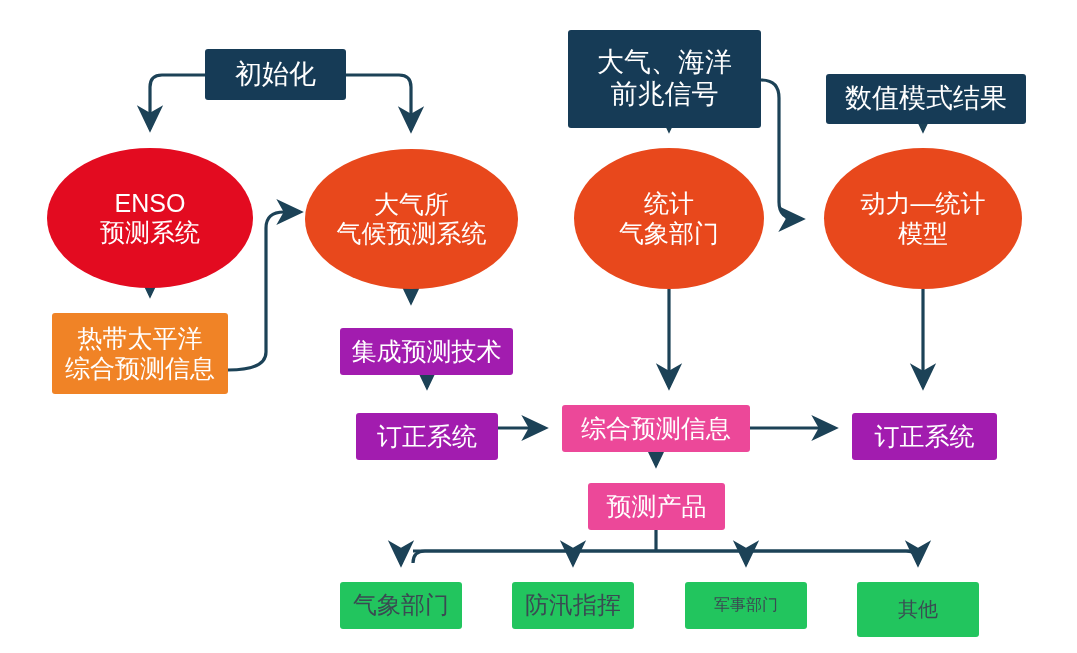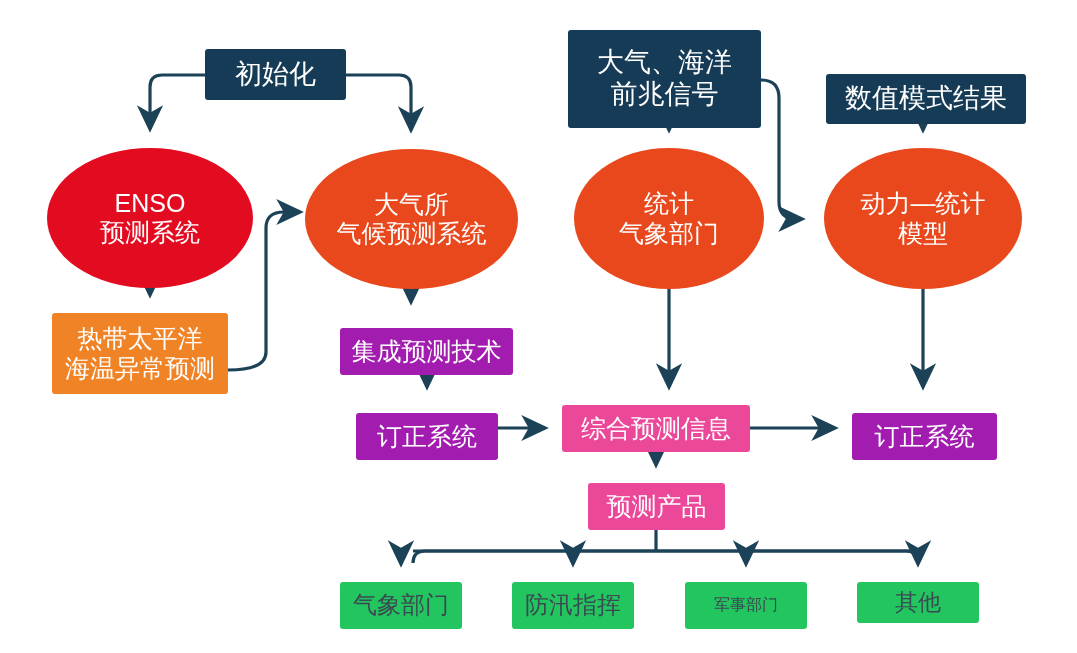--- a/index.html
+++ b/index.html
@@ -119,33 +119,33 @@
   <div class="node ellipse n-orange" style="left:305px;top:149px;width:213px;height:140px;font-size:25px;">大气所
 气候预测系统</div>
 
   <div class="node ellipse n-orange" style="left:574px;top:148px;width:190px;height:141px;font-size:25px;">统计
 气象部门</div>
 
   <div class="node ellipse n-orange" style="left:824px;top:148px;width:198px;height:141px;font-size:25px;">动力—统计
 模型</div>
 
   <div class="node rbox n-amber" style="left:52px;top:313px;width:176px;height:81px;font-size:25px;">热带太平洋
-海温异常预测</div>
+综合预测信息</div>
 
   <div class="node rbox n-gold" style="left:340px;top:320px;width:173px;height:47px;font-size:25px;">集成预测技术</div>
 
   <div class="node rbox n-gold" style="left:356px;top:405px;width:142px;height:47px;font-size:25px;">订正系统</div>
 
   <div class="node rbox n-green" style="left:562px;top:405px;width:188px;height:47px;font-size:25px;">综合预测信息</div>
 
   <div class="node rbox n-gold" style="left:852px;top:405px;width:145px;height:47px;font-size:25px;">订正系统</div>
 
   <div class="node rbox n-green" style="left:588px;top:483px;width:137px;height:47px;font-size:25px;">预测产品</div>
 
   <div class="node rbox n-lblue" style="left:340px;top:582px;width:122px;height:47px;font-size:24px;">气象部门</div>
 
   <div class="node rbox n-lblue" style="left:512px;top:582px;width:122px;height:47px;font-size:24px;">防汛指挥</div>
 
   <div class="node rbox n-lblue" style="left:685px;top:582px;width:122px;height:47px;font-size:16px;">军事部门</div>
 
-  <div class="node rbox n-lblue" style="left:857px;top:582px;width:122px;height:41px;font-size:23px;text-align:center;">其他</div>
+  <div class="node rbox n-lblue" style="left:857px;top:582px;width:122px;height:55px;font-size:20px;text-align:center;">其他</div>
 
 </div>
 
 </body></html>

